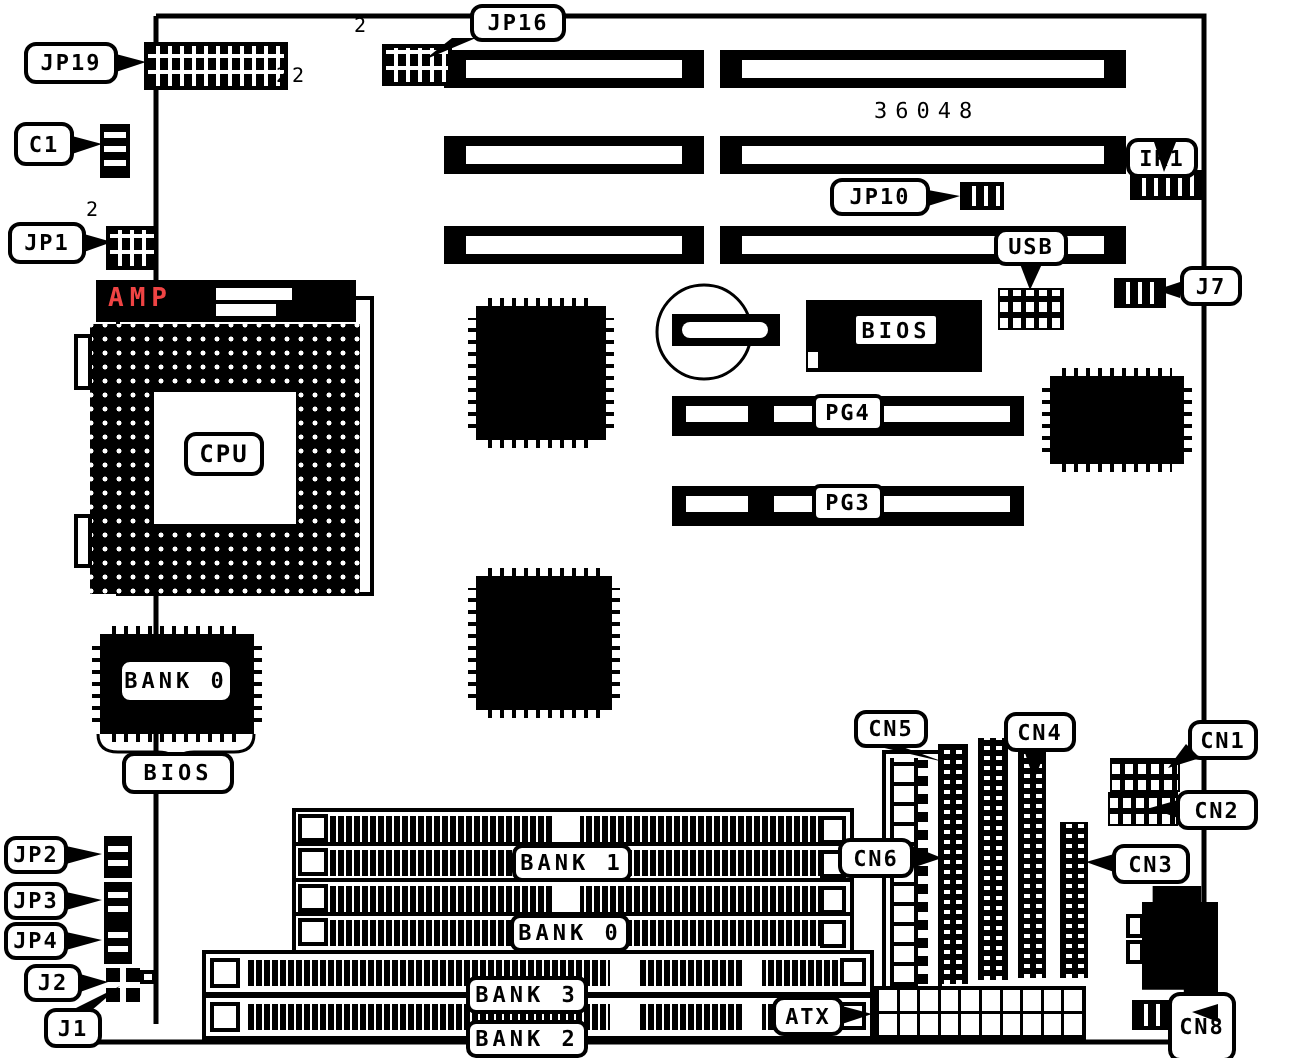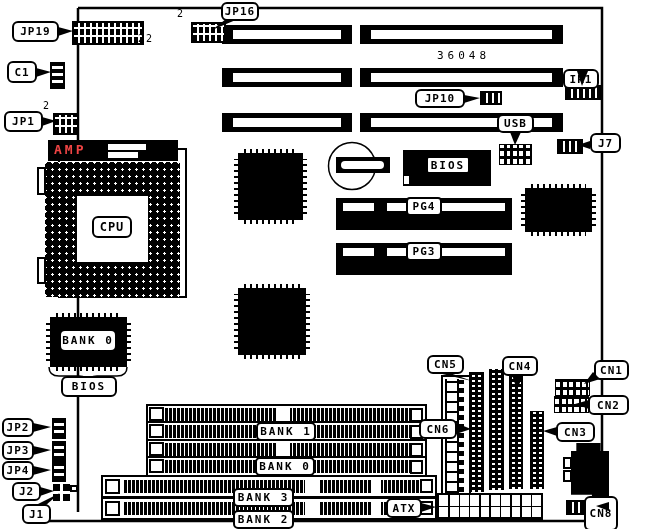--- a/index.html
+++ b/index.html
@@ -12,21 +12,21 @@
   .co{position:absolute;box-sizing:border-box;background:#fff;border:2px solid #000;border-radius:6px;
       display:flex;align-items:center;justify-content:center;font-weight:bold;font-size:11px;
       letter-spacing:1px;white-space:nowrap;z-index:4;}
   .sq{border-radius:3px;}
 
   
   .isa{position:absolute;background:#000;height:19px;z-index:1;}
   .isa::after{content:"";position:absolute;left:11px;right:11px;top:5px;bottom:5px;background:#fff;}
 
   
-  .pg{position:absolute;background:#000;width:176px;height:32px;z-index:1;}
+  .pg{position:absolute;background:#000;width:176px;height:20px;z-index:1;}
   .pg .s1{position:absolute;left:7px;top:5px;width:31px;height:8px;background:#fff;}
   .pg .s2{position:absolute;left:51px;top:5px;width:21px;height:8px;background:#fff;}
   .pg .s3{position:absolute;left:106px;top:5px;width:63px;height:8px;background:#fff;}
   .pg .co{left:70px;top:-1px;width:36px;height:19px;border-radius:4px;}
 
   
   .qfp{position:absolute;background:#000;z-index:2;}
   .qfp::before{content:"";position:absolute;left:6px;right:6px;top:-4px;bottom:-4px;
       background-image:repeating-linear-gradient(90deg,#000 0 2px,transparent 2px 6px);}
   .qfp::after{content:"";position:absolute;top:6px;bottom:6px;left:-4px;right:-4px;
@@ -107,21 +107,21 @@
   <div class="txt" style="left:138px;top:33px;font-size:10px;letter-spacing:2px">22</div>
 
   <div class="co" style="left:7px;top:61px;width:30px;height:22px">C1</div>
   <div class="vstrip" style="left:50px;top:62px;width:11px;height:23px"></div>
 
   <div class="txt" style="left:43px;top:100px;font-size:10px">2</div>
   <div class="co" style="left:4px;top:111px;width:39px;height:21px">JP1</div>
   <div class="hdrw" style="left:53px;top:113px;width:22px;height:18px"></div>
 
   <div class="txt" style="left:177px;top:8px;font-size:10px">2</div>
-  <div class="co" style="left:221px;top:2px;width:38px;height:19px">JP16</div>
+  <div class="co" style="left:235px;top:2px;width:48px;height:19px">JP16</div>
   <div class="hdrw" style="left:191px;top:22px;width:31px;height:17px"></div>
 
   <div class="co" style="left:563px;top:69px;width:36px;height:20px">IR1</div>
   <div class="strip" style="left:565px;top:85px;width:34px;height:11px"></div>
 
   <div class="co" style="left:415px;top:89px;width:50px;height:19px">JP10</div>
   <div class="strip" style="left:480px;top:91px;width:18px;height:10px"></div>
 
   <div class="co" style="left:497px;top:114px;width:37px;height:19px">USB</div>
   <div class="hdrb" style="left:499px;top:144px;width:31px;height:19px"></div>

